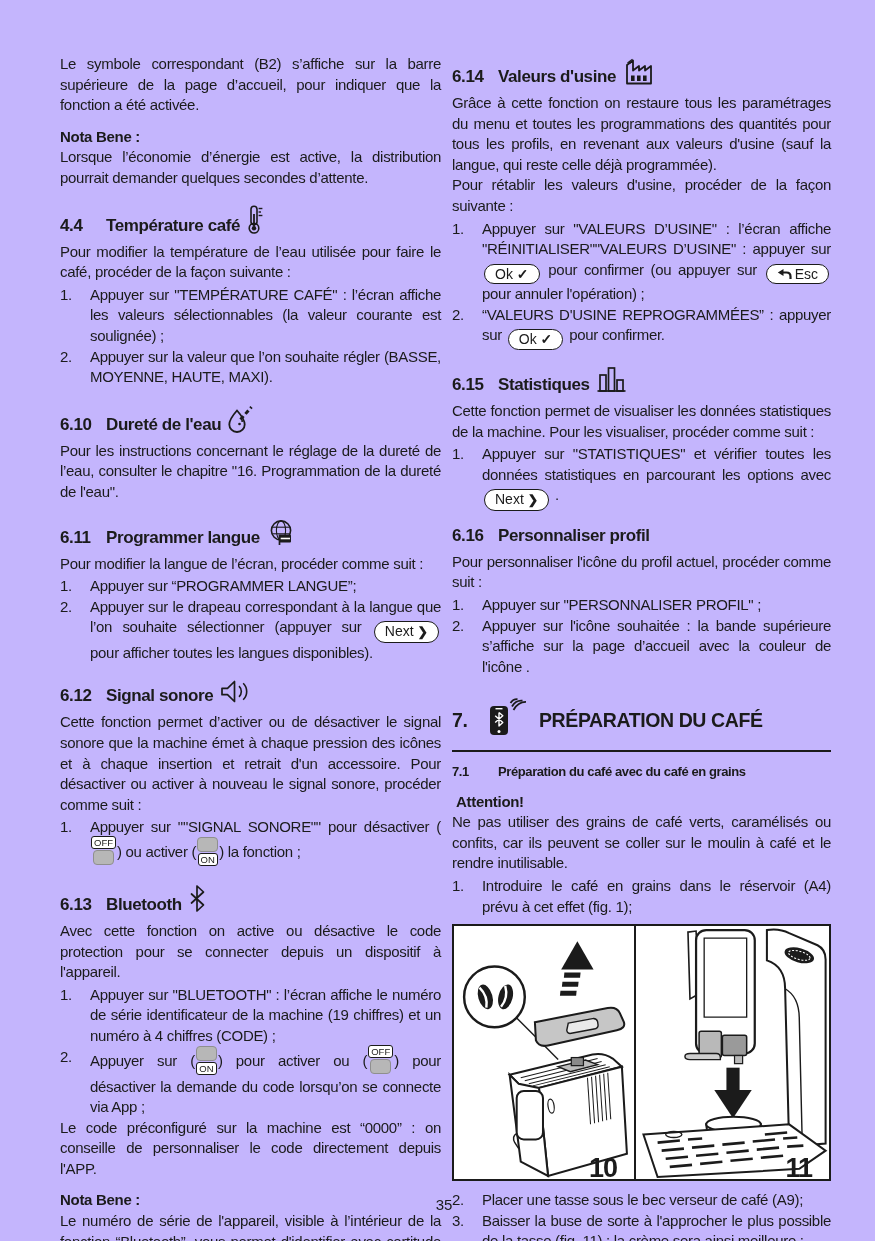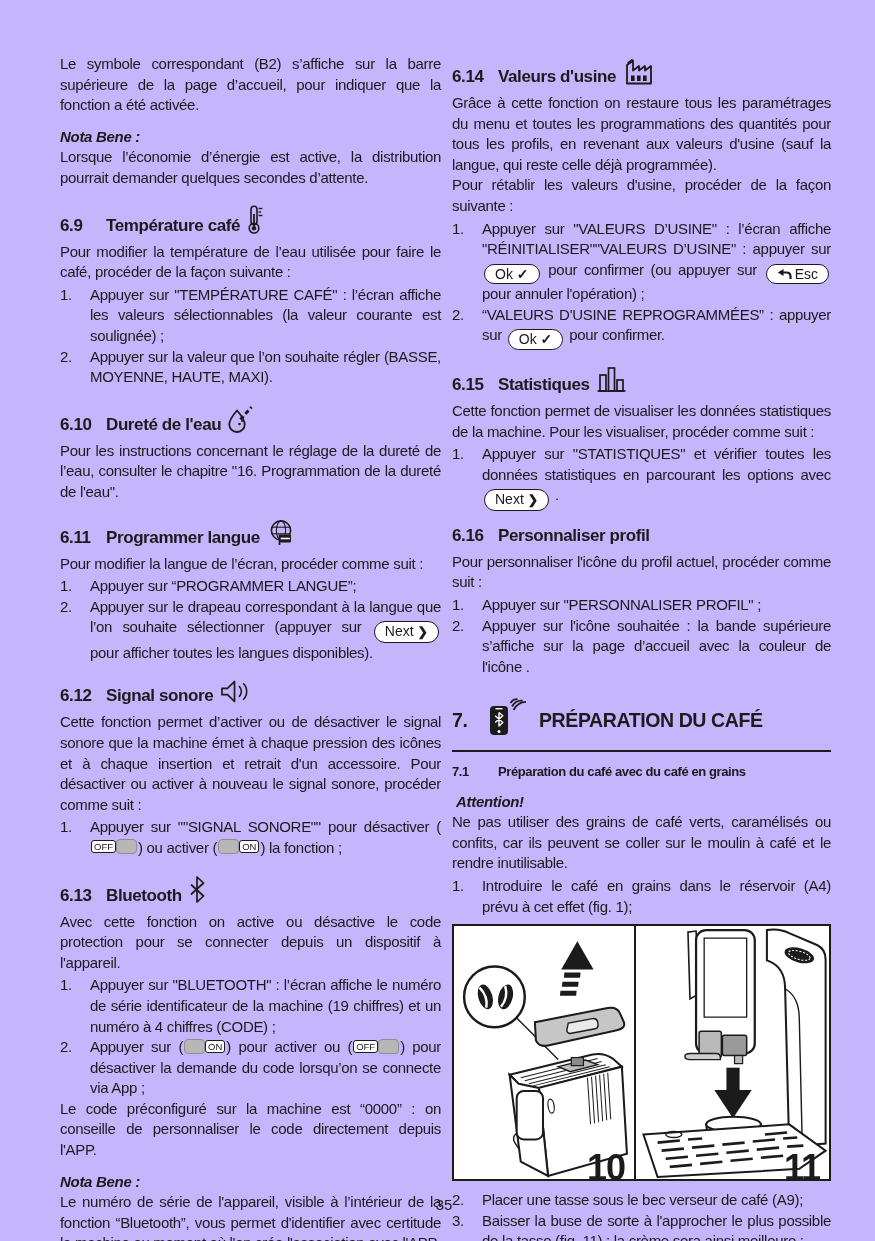--- a/index.html
+++ b/index.html
@@ -3,74 +3,74 @@
 <meta charset="utf-8">
 <style>
   html,body{margin:0;padding:0;background:#e8e8e8;}
   .page{position:relative;width:875px;height:1241px;background:#c4b5fd;margin:0 auto;
         font-family:"Liberation Sans", sans-serif;color:#1b1b1b;overflow:hidden;}
   .col{position:absolute;top:54px;font-size:15px;line-height:20.6px;letter-spacing:-0.3px;}
   .col-left{left:60px;width:381px;}
   .col-right{left:452px;width:379px;}
   p{margin:0;text-align:justify;}
   .nb{margin-top:11px;}
-  .nb-label{font-weight:bold;font-style:italic;display:block;}
+  .nb-label{font-weight:bold;display:block;}
   .sec-head{display:flex;align-items:flex-end;font-size:17px;font-weight:bold;
             letter-spacing:-0.4px;margin:13px 0 4px 0;line-height:24px;}
   .sec-head .h-num{flex:0 0 46px;}
   .sec-head .h-icon{margin-left:7px;position:relative;top:3px;flex:0 0 auto;}
   .olist{margin:2px 0 0 0;}
   .li{display:flex;margin:0;}
   .li-num{flex:0 0 30px;}
   .li-body{flex:1;text-align:justify;}
   .pill{display:inline-block;border:1.7px solid #1b1b1b;border-radius:12px;
         padding:0 10px;line-height:18.5px;font-size:14px;letter-spacing:0;
         vertical-align:-4px;white-space:nowrap;background:#fff;margin:0 2px;}
   .pill .chev{font-weight:bold;font-size:12.5px;}
   .pill .check{font-weight:bold;}
   .pill svg{vertical-align:-1px;margin-right:3px;}
-  .toggle{display:inline-flex;flex-direction:row;align-items:center;
+  .toggle{display:inline-flex;flex-direction:column;align-items:center;
           vertical-align:middle;margin:0 1px;position:relative;top:-2px;}
   .tg-label{font-size:9.5px;line-height:11px;border:1.2px solid #1b1b1b;border-radius:3px;
             padding:0 2px;background:#fff;letter-spacing:0;}
   .tg-knob{width:19px;height:13px;background:#b7b7b7;border:1px solid #8f8f8f;
            border-radius:4px;margin:1px 0;}
   .chap-head{display:flex;align-items:center;font-size:19.5px;font-weight:bold;
              letter-spacing:-0.4px;border-bottom:2.2px solid #1b1b1b;
              padding-bottom:7px;margin:20px 0 10px 0;}
   .chap-head .h-num{flex:0 0 34px;}
   .chap-head .h-icon{margin-right:13px;position:relative;top:-2px;}
   .sub-head{display:flex;font-size:13px;font-weight:bold;letter-spacing:-0.4px;
             margin:4px 0 8px 0;}
   .sub-head .h-num{flex:0 0 46px;}
   .attention{margin-top:9px;}
   .attention .nb-label{padding-left:4px;}
   .figure{display:flex;border:2.6px solid #1b1b1b;height:253px;margin:7px 0 9px 0;background:#fff;}
   .fig-panel{position:relative;height:100%;}
   .fig-panel.p10{width:180px;border-right:2.6px solid #1b1b1b;}
   .fig-panel.p11{flex:1;}
-  .fig-num{position:absolute;right:9px;bottom:1px;font-size:36px;font-weight:bold;letter-spacing:-1px;}
+  .fig-num{position:absolute;right:17px;bottom:1px;font-size:27px;font-weight:bold;letter-spacing:-1px;}
   .page-num{position:absolute;left:13px;right:0;bottom:28px;text-align:center;font-size:15px;}
   svg .ln{stroke:#1b1b1b;fill:none;}
 </style>
 </head>
 <body>
 
 <div class="page">
 
   <div class="col col-left">
     <p>Le symbole correspondant (B2) s’affiche sur la barre supérieure de la page d’accueil, pour indiquer que la fonction a été activée.</p>
 
     <div class="nb">
       <span class="nb-label">Nota Bene :</span>
       <p>Lorsque l’économie d’énergie est active, la distribution pourrait demander quelques secondes d’attente.</p>
     </div>
 
     <div class="sec-head">
-      <span class="h-num">6.9</span>
+      <span class="h-num">4.4</span>
       <span>Température café</span>
       <span class="h-icon">
         <svg width="16" height="29" viewBox="0 0 16 29">
           <rect class="ln" x="4" y="1.2" width="6" height="18.5" rx="3" stroke-width="1.6"></rect>
           <circle class="ln" cx="7" cy="23.2" r="4.8" stroke-width="1.6"></circle>
           <circle cx="7" cy="23.2" r="2.2" fill="#1b1b1b"></circle>
           <line class="ln" x1="7" y1="21.5" x2="7" y2="9" stroke-width="1.8"></line>
           <line class="ln" x1="11.6" y1="3.5" x2="15.4" y2="3.5" stroke-width="1.4"></line>
           <line class="ln" x1="11.6" y1="7" x2="14" y2="7" stroke-width="1.4"></line>
           <line class="ln" x1="11.6" y1="10.5" x2="15.4" y2="10.5" stroke-width="1.4"></line>

